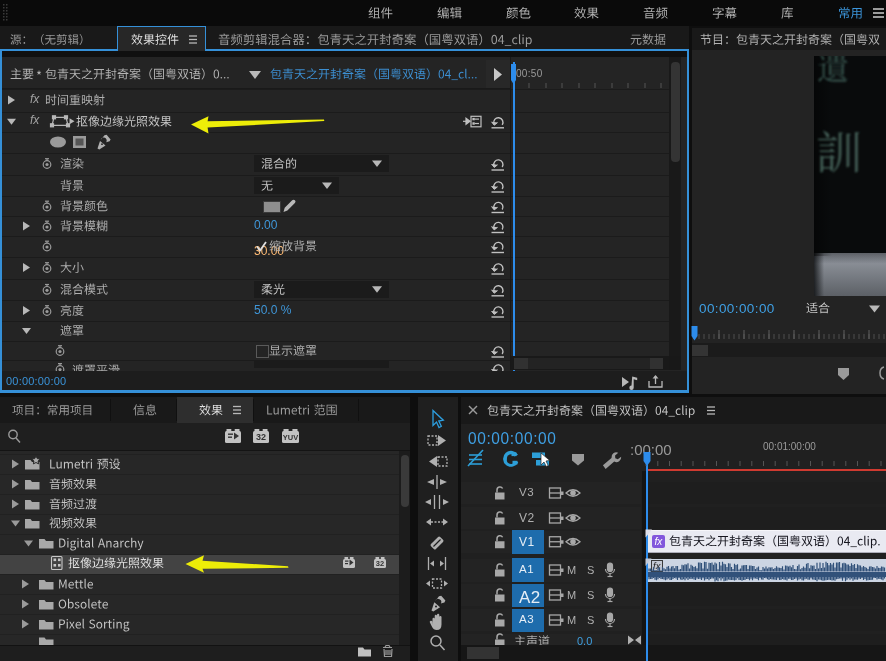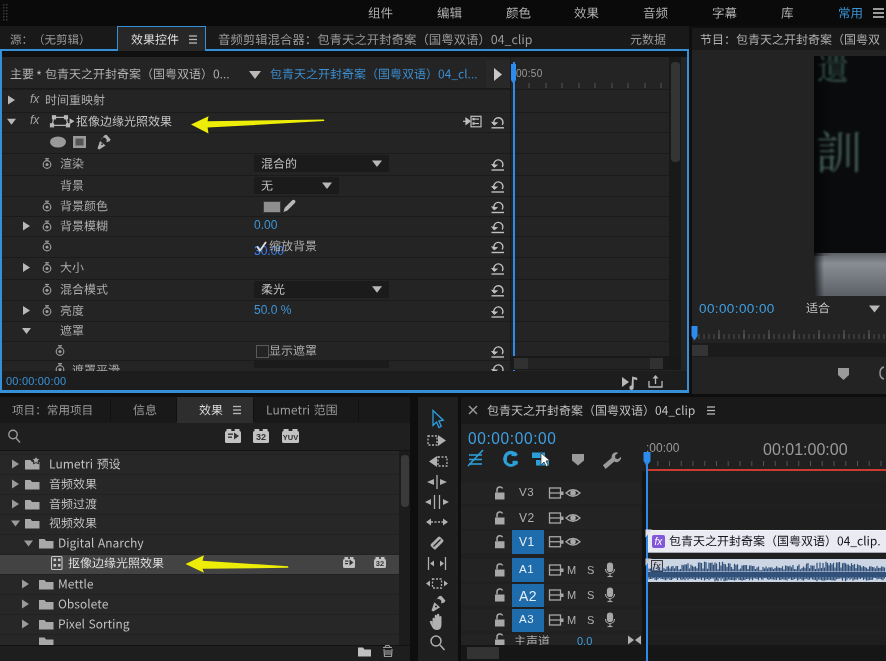--- a/index.html
+++ b/index.html
@@ -49,21 +49,21 @@
 <div style="left:511.0px;top:360.0px;width:158.0px;height:1.0px;background:#1b1b1b"></div>
 <div style="left:2.0px;top:371.0px;width:508.0px;height:1.0px;background:#1b1b1b"></div>
 <div style="left:511.0px;top:371.0px;width:158.0px;height:1.0px;background:#1b1b1b"></div>
 <div style="left:2.0px;top:88.0px;width:508.0px;height:1.0px;background:#191919"></div>
 <div style="left:30.0px;top:92.0px;font-size:12px;color:#a2a2a2;font-family:'Liberation Sans',sans-serif"><i>fx</i></div>
 <div style="left:30.0px;top:113.3px;font-size:12px;color:#a2a2a2;font-family:'Liberation Sans',sans-serif"><i>fx</i></div>
 <div style="left:254.0px;top:155.0px;width:135.0px;height:17.0px;background:#1b1b1b"></div>
 <div style="left:254.0px;top:177.0px;width:85.0px;height:17.0px;background:#1b1b1b"></div>
 <div style="left:263.0px;top:200.5px;width:16.0px;height:10.0px;background:#8e8e8e;border:1px solid #3a3a3a"></div>
 <div style="left:254.0px;top:218.0px;font-size:12px;color:#3f96d8">0.00</div>
-<div style="left:254.0px;top:244px;font-size:12px;color:#3b82f6">30.00</div>
+<div style="left:254.0px;top:244px;font-size:12px;color:#fdba74">30.00</div>
 <div style="left:254.0px;top:280.8px;width:135.0px;height:17.0px;background:#1b1b1b"></div>
 <div style="left:254.0px;top:302.5px;font-size:12px;color:#3f96d8">50.0&nbsp;%</div>
 <div style="left:256.0px;top:345.0px;width:11.0px;height:11.0px;background:#242424;border:1px solid #5a5a5a"></div>
 <div style="left:254.0px;top:360.0px;width:135.0px;height:8.0px;background:#1b1b1b"></div>
 <div style="left:2.0px;top:371.0px;width:685.0px;height:19.0px;background:#1d1d1d"></div>
 <div style="left:6.0px;top:374.5px;font-size:11px;color:#3a93d8;letter-spacing:.2px">00:00:00:00</div>
 <div style="left:513.0px;top:62.0px;width:1.5px;height:309.0px;background:#2d8ceb"></div>
 <div style="left:669.0px;top:57.0px;width:12.0px;height:299.0px;background:#191919"></div>
 <div style="left:670.5px;top:62.0px;width:9.0px;height:100.0px;background:#343434;border-radius:4px"></div>
 <div style="left:669.0px;top:356.0px;width:12.0px;height:14.0px;background:#181818"></div>
@@ -99,22 +99,22 @@
 <div style="left:0.0px;top:594.0px;width:399.0px;height:1.0px;background:#212121"></div>
 <div style="left:0.0px;top:614.0px;width:399.0px;height:1.0px;background:#212121"></div>
 <div style="left:0.0px;top:634.0px;width:399.0px;height:1.0px;background:#212121"></div>
 <div style="left:399.0px;top:451.0px;width:11.0px;height:194.0px;background:#1c1c1c"></div>
 <div style="left:400.5px;top:455.0px;width:8.0px;height:52.0px;background:#3a3a3a;border-radius:4px"></div>
 <div style="left:0.0px;top:645.0px;width:410.0px;height:16.0px;background:#1e1e1e;border-top:1px solid #121212;box-sizing:border-box"></div>
 <div style="left:418.0px;top:397.0px;width:40.0px;height:264.0px;background:#1f1f1f"></div>
 <div style="left:461.0px;top:397.0px;width:425.0px;height:264.0px;background:#202020"></div>
 <div style="left:461.0px;top:397.0px;width:425.0px;height:27.0px;background:#191919"></div>
 <div style="left:468.0px;top:428.0px;font-size:15.5px;color:#3fa0e4;letter-spacing:.6px;transform:scaleY(1.12);transform-origin:top left">00:00:00:00</div>
-<div style="left:646.0px;top:441.0px;font-size:12px;color:#9a9a9a">:00:00</div>
-<div style="left:763.0px;top:441.0px;font-size:16px;color:#9a9a9a">00:01:00:00</div>
+<div style="left:630px;top:441.0px;font-size:15px;color:#9a9a9a">:00:00</div>
+<div style="left:763.0px;top:441.0px;font-size:10px;color:#9a9a9a">00:01:00:00</div>
 <div style="left:646.0px;top:469.0px;width:240.0px;height:2.0px;background:#cf3a30"></div>
 <div style="left:641.5px;top:471.0px;width:4.5px;height:174.0px;background:#141414"></div>
 <div style="left:461.0px;top:482.0px;width:180.0px;height:22.0px;background:#232323"></div>
 <div style="left:646.0px;top:482.0px;width:240.0px;height:22.0px;background:#1e1e1e"></div>
 <div style="left:519.0px;top:486.0px;font-size:11.5px;color:#b0b0b0;letter-spacing:.5px">V3</div>
 <div style="left:461.0px;top:507.0px;width:180.0px;height:22.0px;background:#232323"></div>
 <div style="left:646.0px;top:507.0px;width:240.0px;height:22.0px;background:#1e1e1e"></div>
 <div style="left:519.0px;top:511.0px;font-size:12px;color:#b0b0b0;letter-spacing:.5px">V2</div>
 <div style="left:461.0px;top:530.5px;width:180.0px;height:22.5px;background:#232323"></div>
 <div style="left:646.0px;top:530.5px;width:240.0px;height:22.5px;background:#1e1e1e"></div>
@@ -122,21 +122,21 @@
 <div style="left:519.0px;top:534.8px;font-size:12px;color:#e6eef6;letter-spacing:.5px">V1</div>
 <div style="left:461.0px;top:558.5px;width:180.0px;height:23.0px;background:#232323"></div>
 <div style="left:646.0px;top:558.5px;width:240.0px;height:23.0px;background:#1e1e1e"></div>
 <div style="left:512.0px;top:558.0px;width:31.5px;height:24.0px;background:#1e6cac"></div>
 <div style="left:519.0px;top:563.0px;font-size:11.5px;color:#e6eef6;letter-spacing:.5px">A1</div>
 <div style="left:567.0px;top:563.5px;font-size:11px;color:#b0b0b0">M</div>
 <div style="left:587.0px;top:563.5px;font-size:11px;color:#b0b0b0">S</div>
 <div style="left:461.0px;top:584.0px;width:180.0px;height:22.0px;background:#232323"></div>
 <div style="left:646.0px;top:584.0px;width:240.0px;height:22.0px;background:#1e1e1e"></div>
 <div style="left:512.0px;top:583.5px;width:31.5px;height:23.0px;background:#1e6cac"></div>
-<div style="left:519.0px;top:588.0px;font-size:14px;color:#e6eef6;letter-spacing:.5px">A2</div>
+<div style="left:519.0px;top:588.0px;font-size:17px;color:#e6eef6;letter-spacing:.5px">A2</div>
 <div style="left:567.0px;top:588.5px;font-size:11px;color:#b0b0b0">M</div>
 <div style="left:587.0px;top:588.5px;font-size:11px;color:#b0b0b0">S</div>
 <div style="left:461.0px;top:609.0px;width:180.0px;height:22.0px;background:#232323"></div>
 <div style="left:646.0px;top:609.0px;width:240.0px;height:22.0px;background:#1e1e1e"></div>
 <div style="left:512.0px;top:608.5px;width:31.5px;height:23.0px;background:#1e6cac"></div>
 <div style="left:519.0px;top:613.0px;font-size:11.5px;color:#e6eef6;letter-spacing:.5px">A3</div>
 <div style="left:567.0px;top:613.5px;font-size:11px;color:#b0b0b0">M</div>
 <div style="left:587.0px;top:613.5px;font-size:11px;color:#b0b0b0">S</div>
 <div style="left:461.0px;top:634.0px;width:180.0px;height:11.0px;background:#232323"></div>
 <div style="left:646.0px;top:634.0px;width:240.0px;height:11.0px;background:#1e1e1e"></div>

